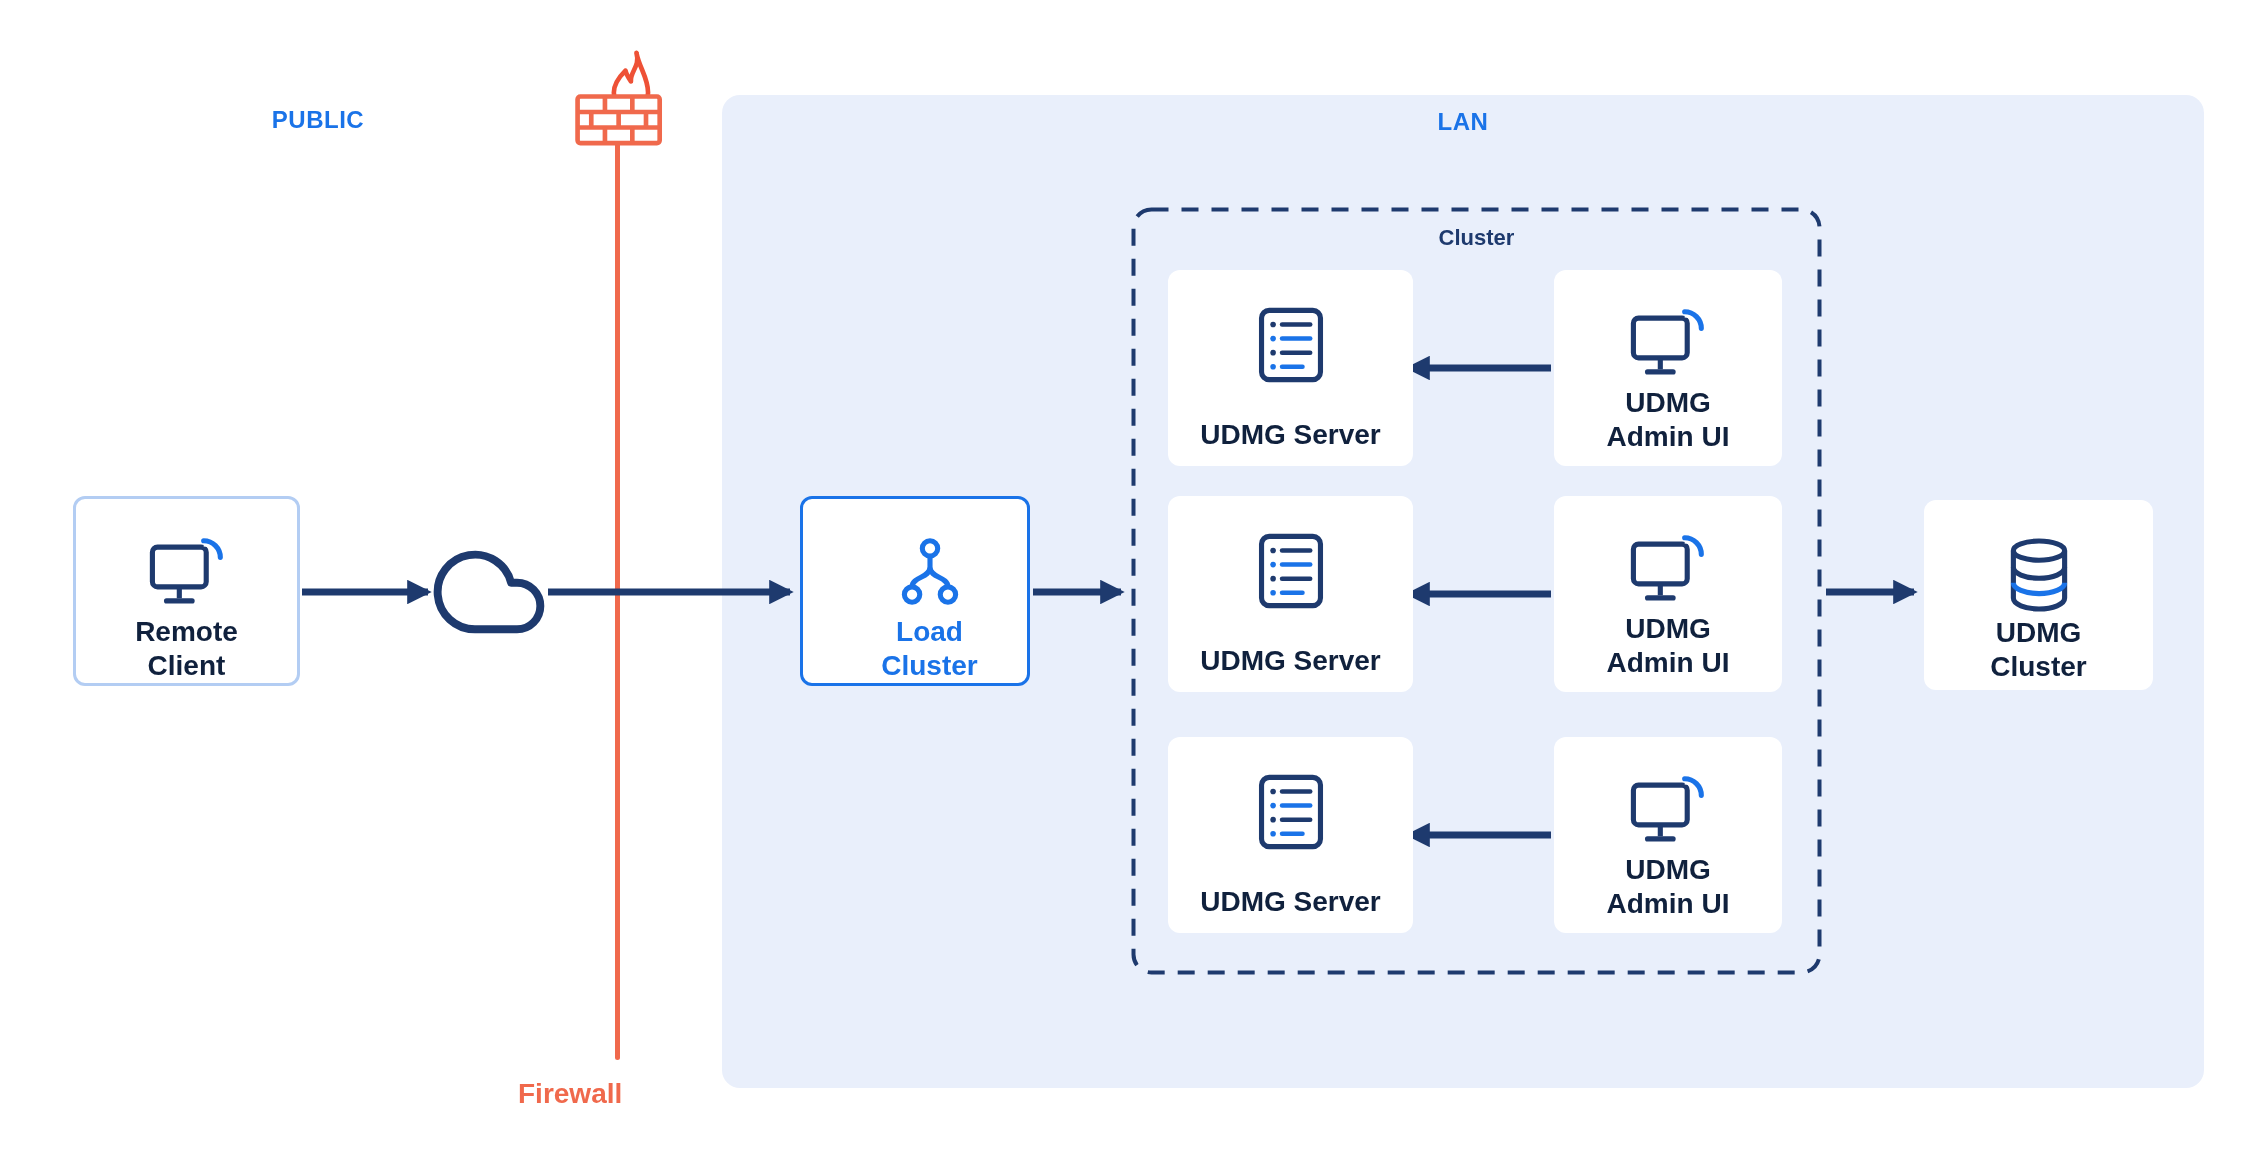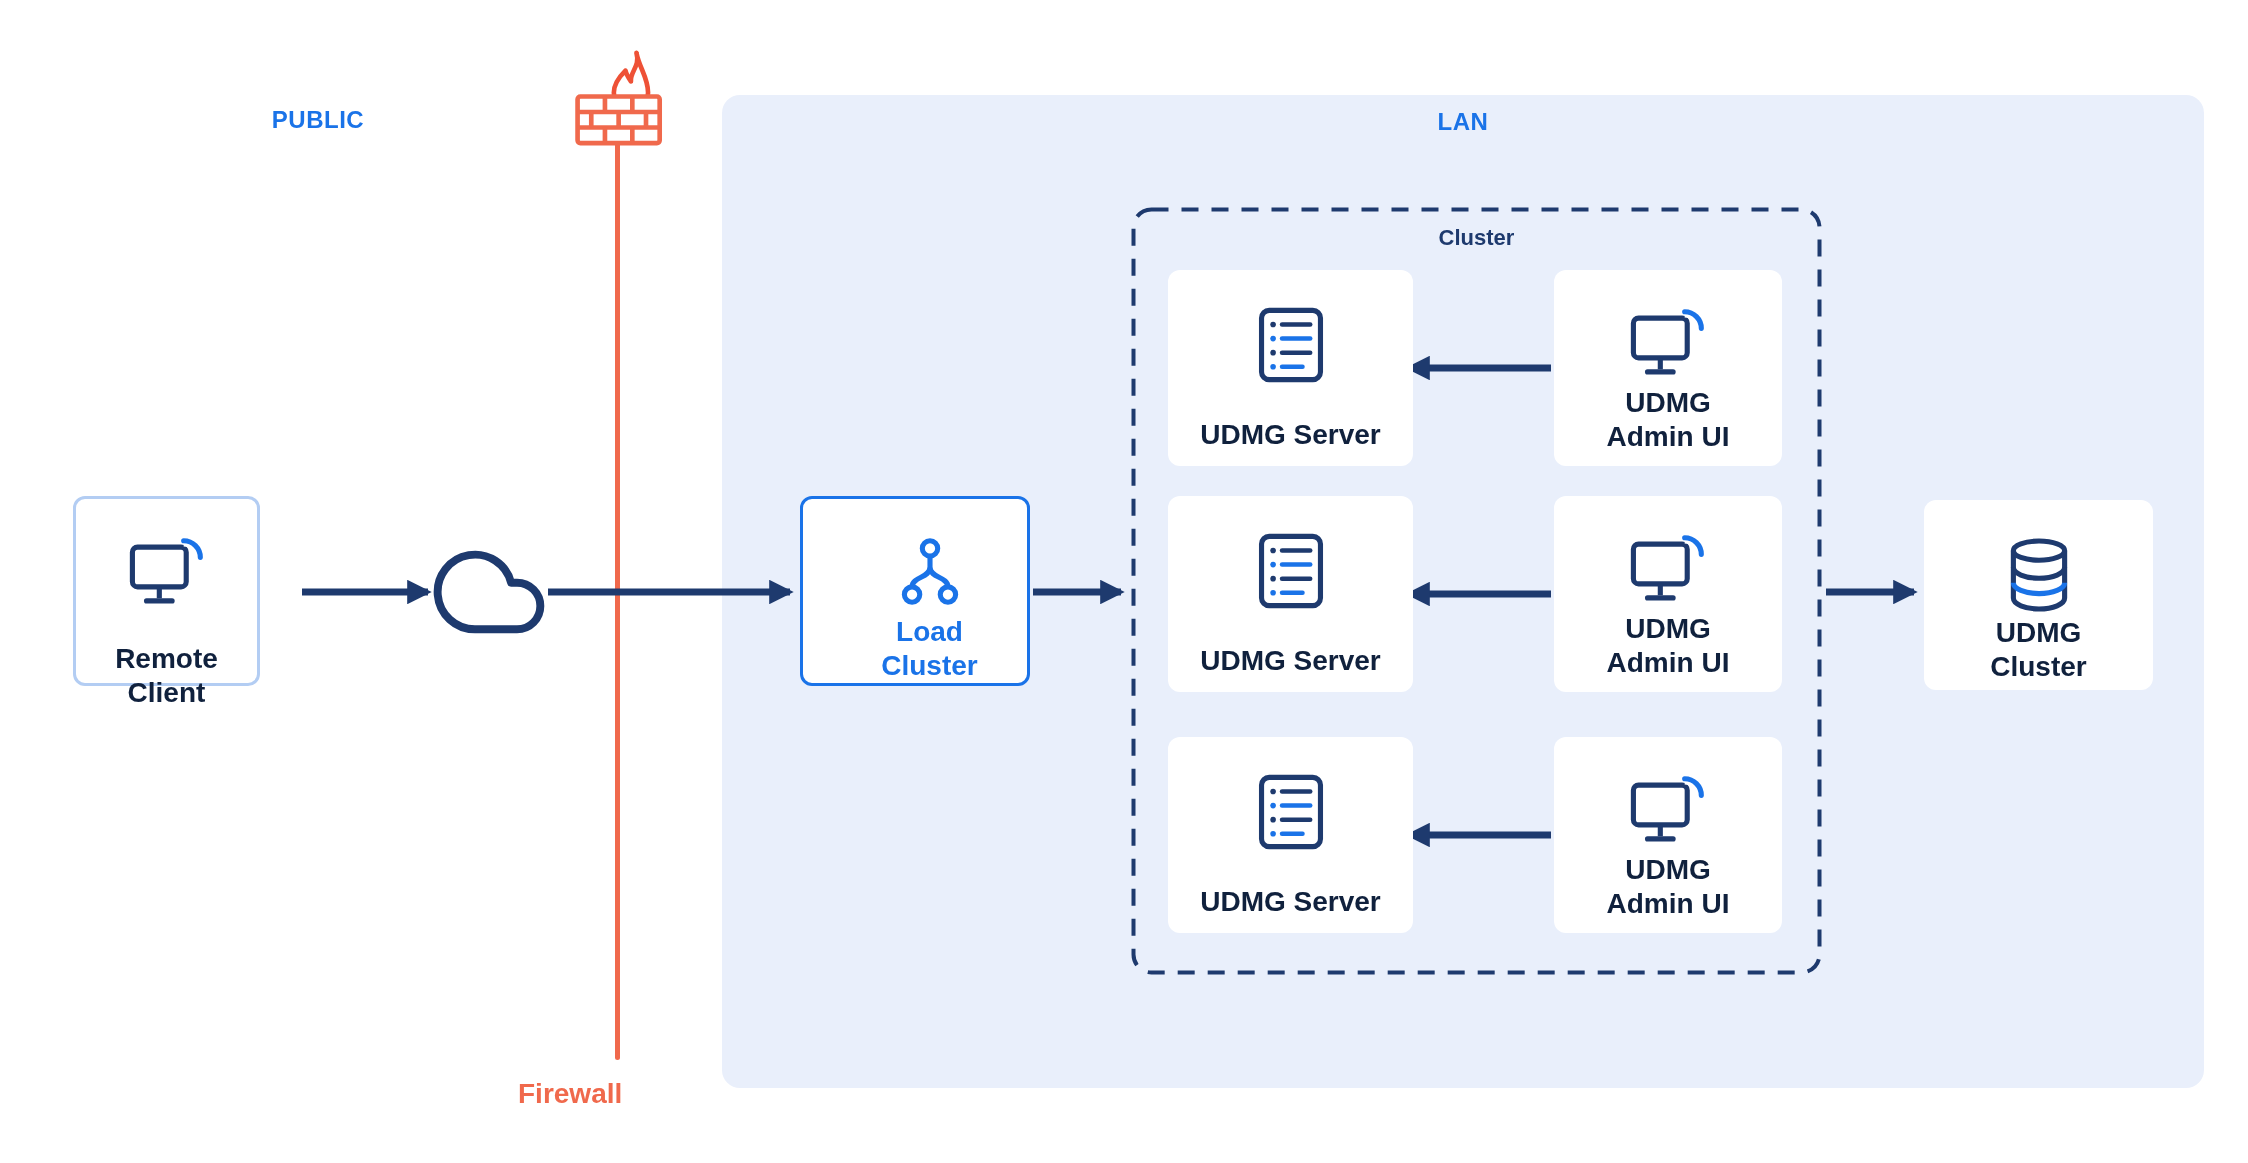--- a/index.html
+++ b/index.html
@@ -30,21 +30,21 @@
   .fw-label { position:absolute; left:518px; top:1078px; width:200px; 
               font-weight:bold; font-size:28px; color:var(--orange,#f0694c); }
 
   .node { position:absolute; background:#ffffff; border-radius:12px;
           display:flex; flex-direction:column; align-items:center;
           padding:34px 10px 14px; }
   .node .icon { width:82px; height:82px; flex:0 0 auto; }
   .node .label { margin-top:auto; text-align:center; font-weight:bold; font-size:28px;
                  line-height:1.22; color:var(--text,#10213d); }
 
-  .remote-client { left:73px;  top:496px; width:187px; height:190px; border:3px solid #b3cdf3;gap:27px; }
+  .remote-client { left:73px;  top:496px; width:227px; height:190px; border:3px solid #b3cdf3; }
   .load-balancer { left:800px; top:496px; width:230px; height:190px; border:3px solid var(--blue,#1a73e8);padding-left:39px; }
   .load-balancer .label { color:var(--blue,#1a73e8); }
 
   .server-node  { left:1168px; width:245px; height:196px;justify-content:flex-end; }
   .admin-node   { left:1554px; width:228px; height:196px; }
   .row-1 { top:270px; } .row-2 { top:496px; } .row-3 { top:737px; }
 
   .database-node { left:1924px; top:500px; width:229px; height:190px; }
 
   .cloud { position:absolute; left:433px; top:536px; width:112px; height:112px; }

